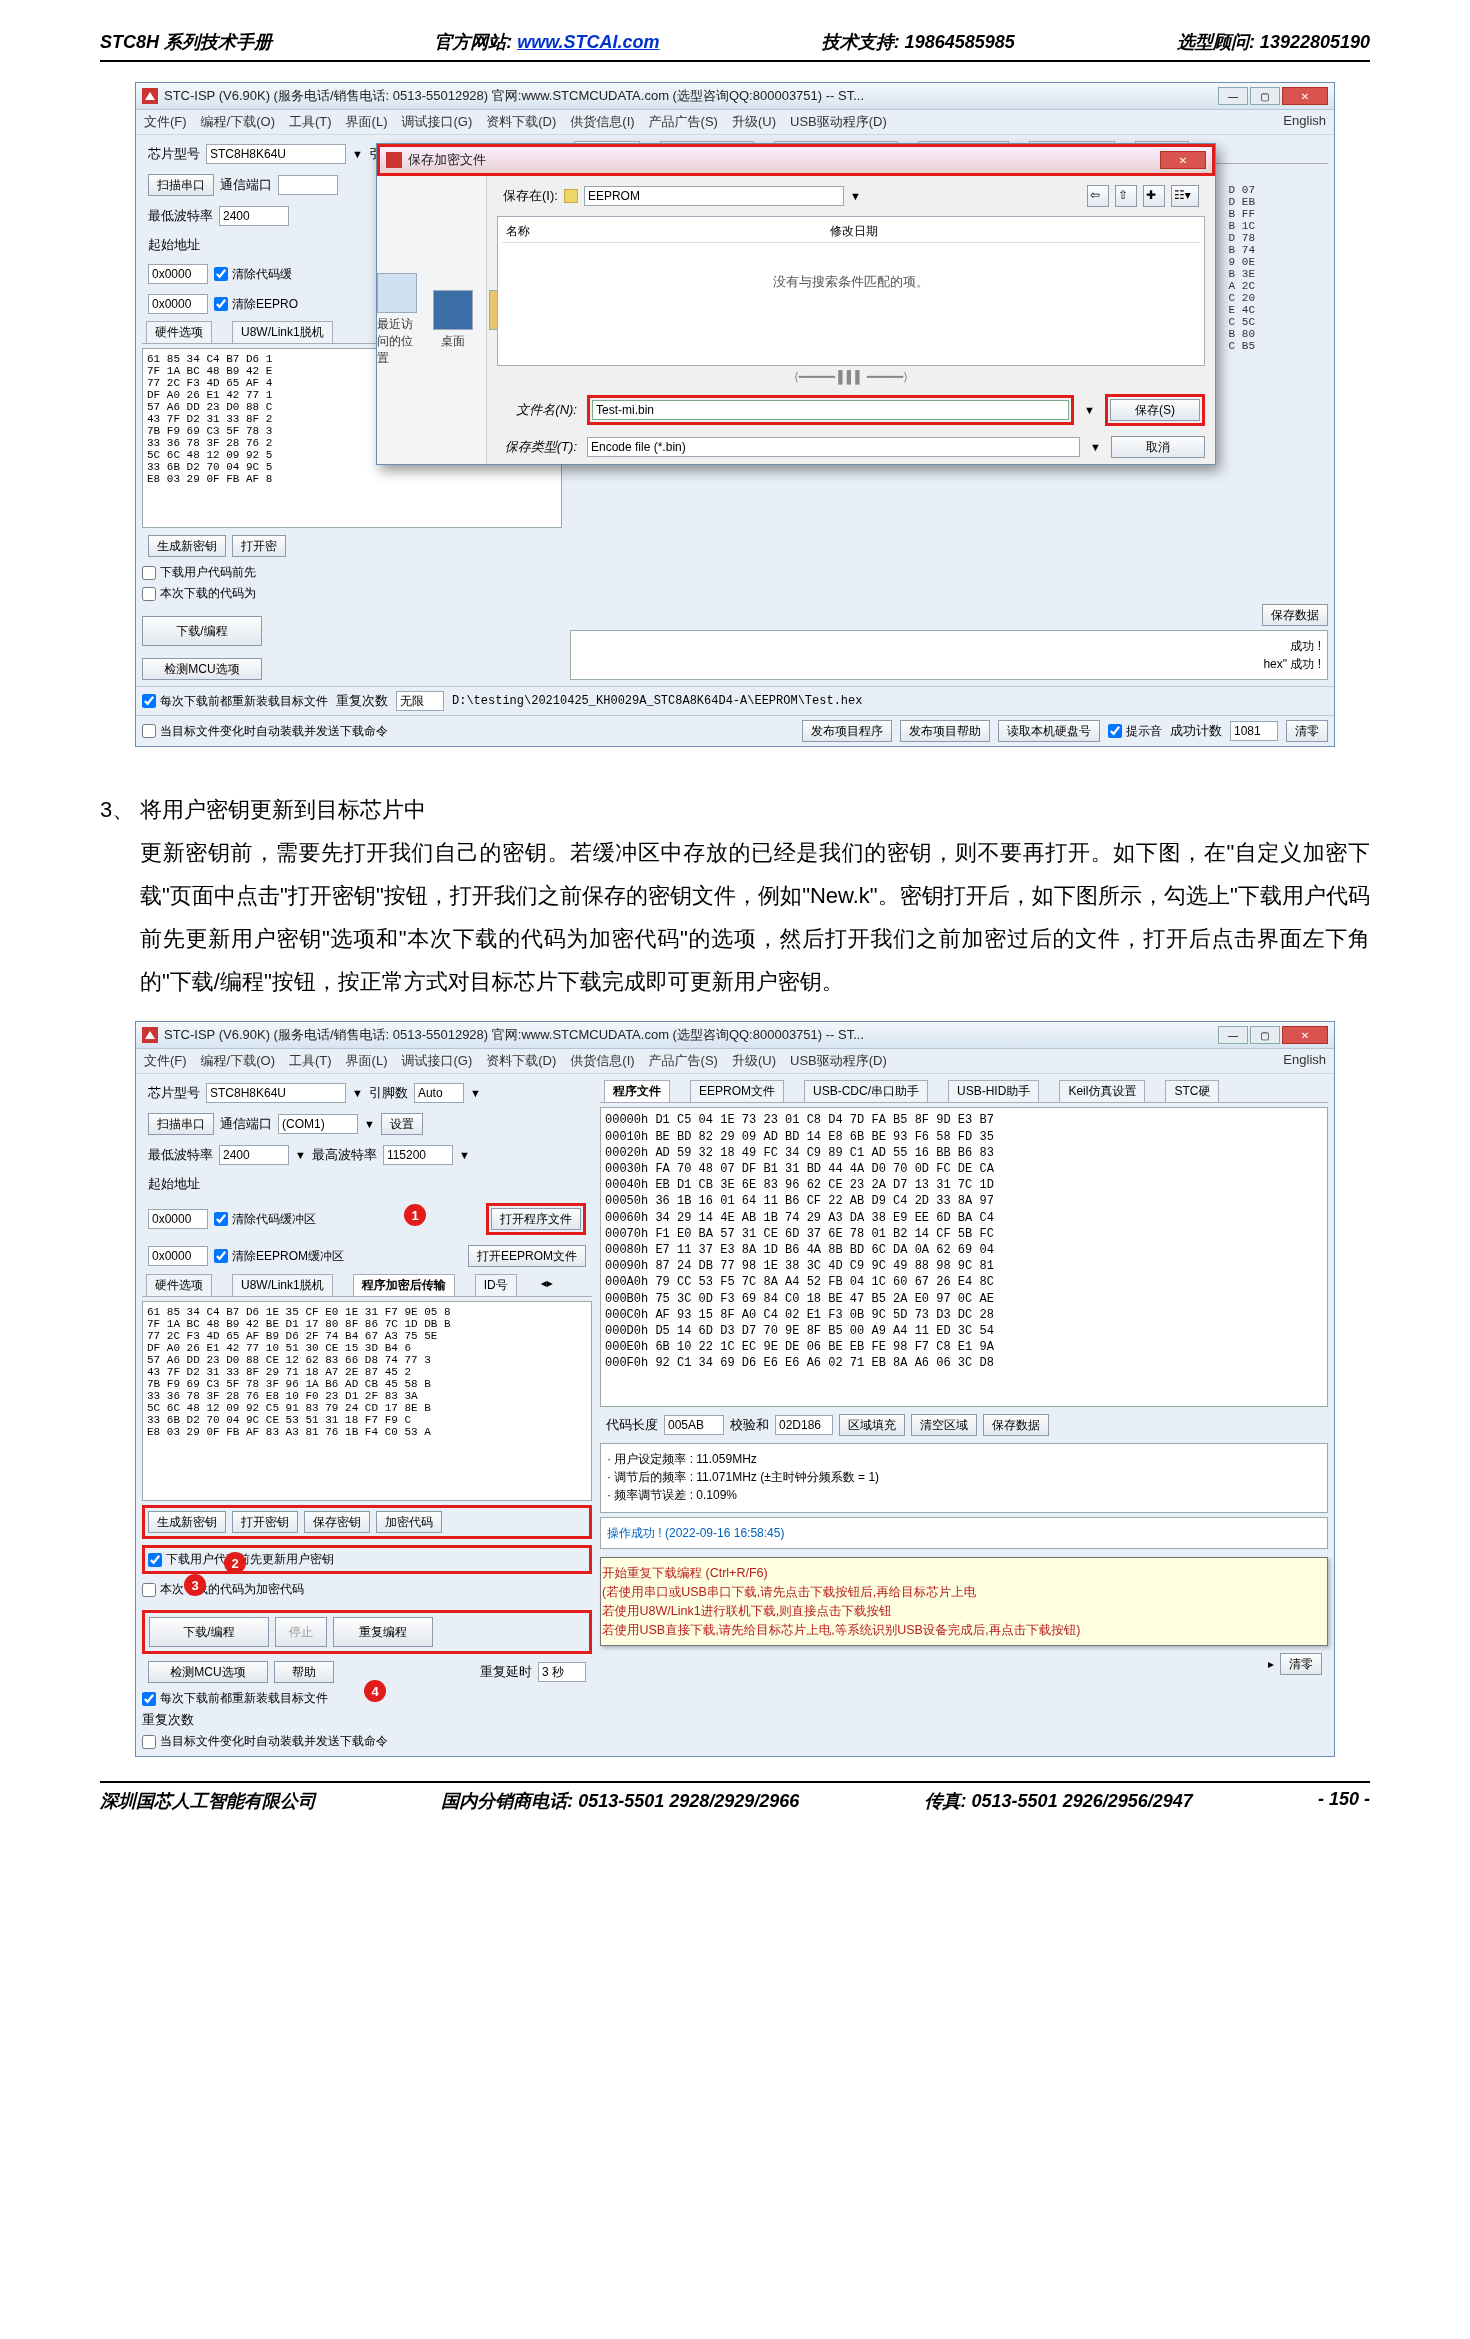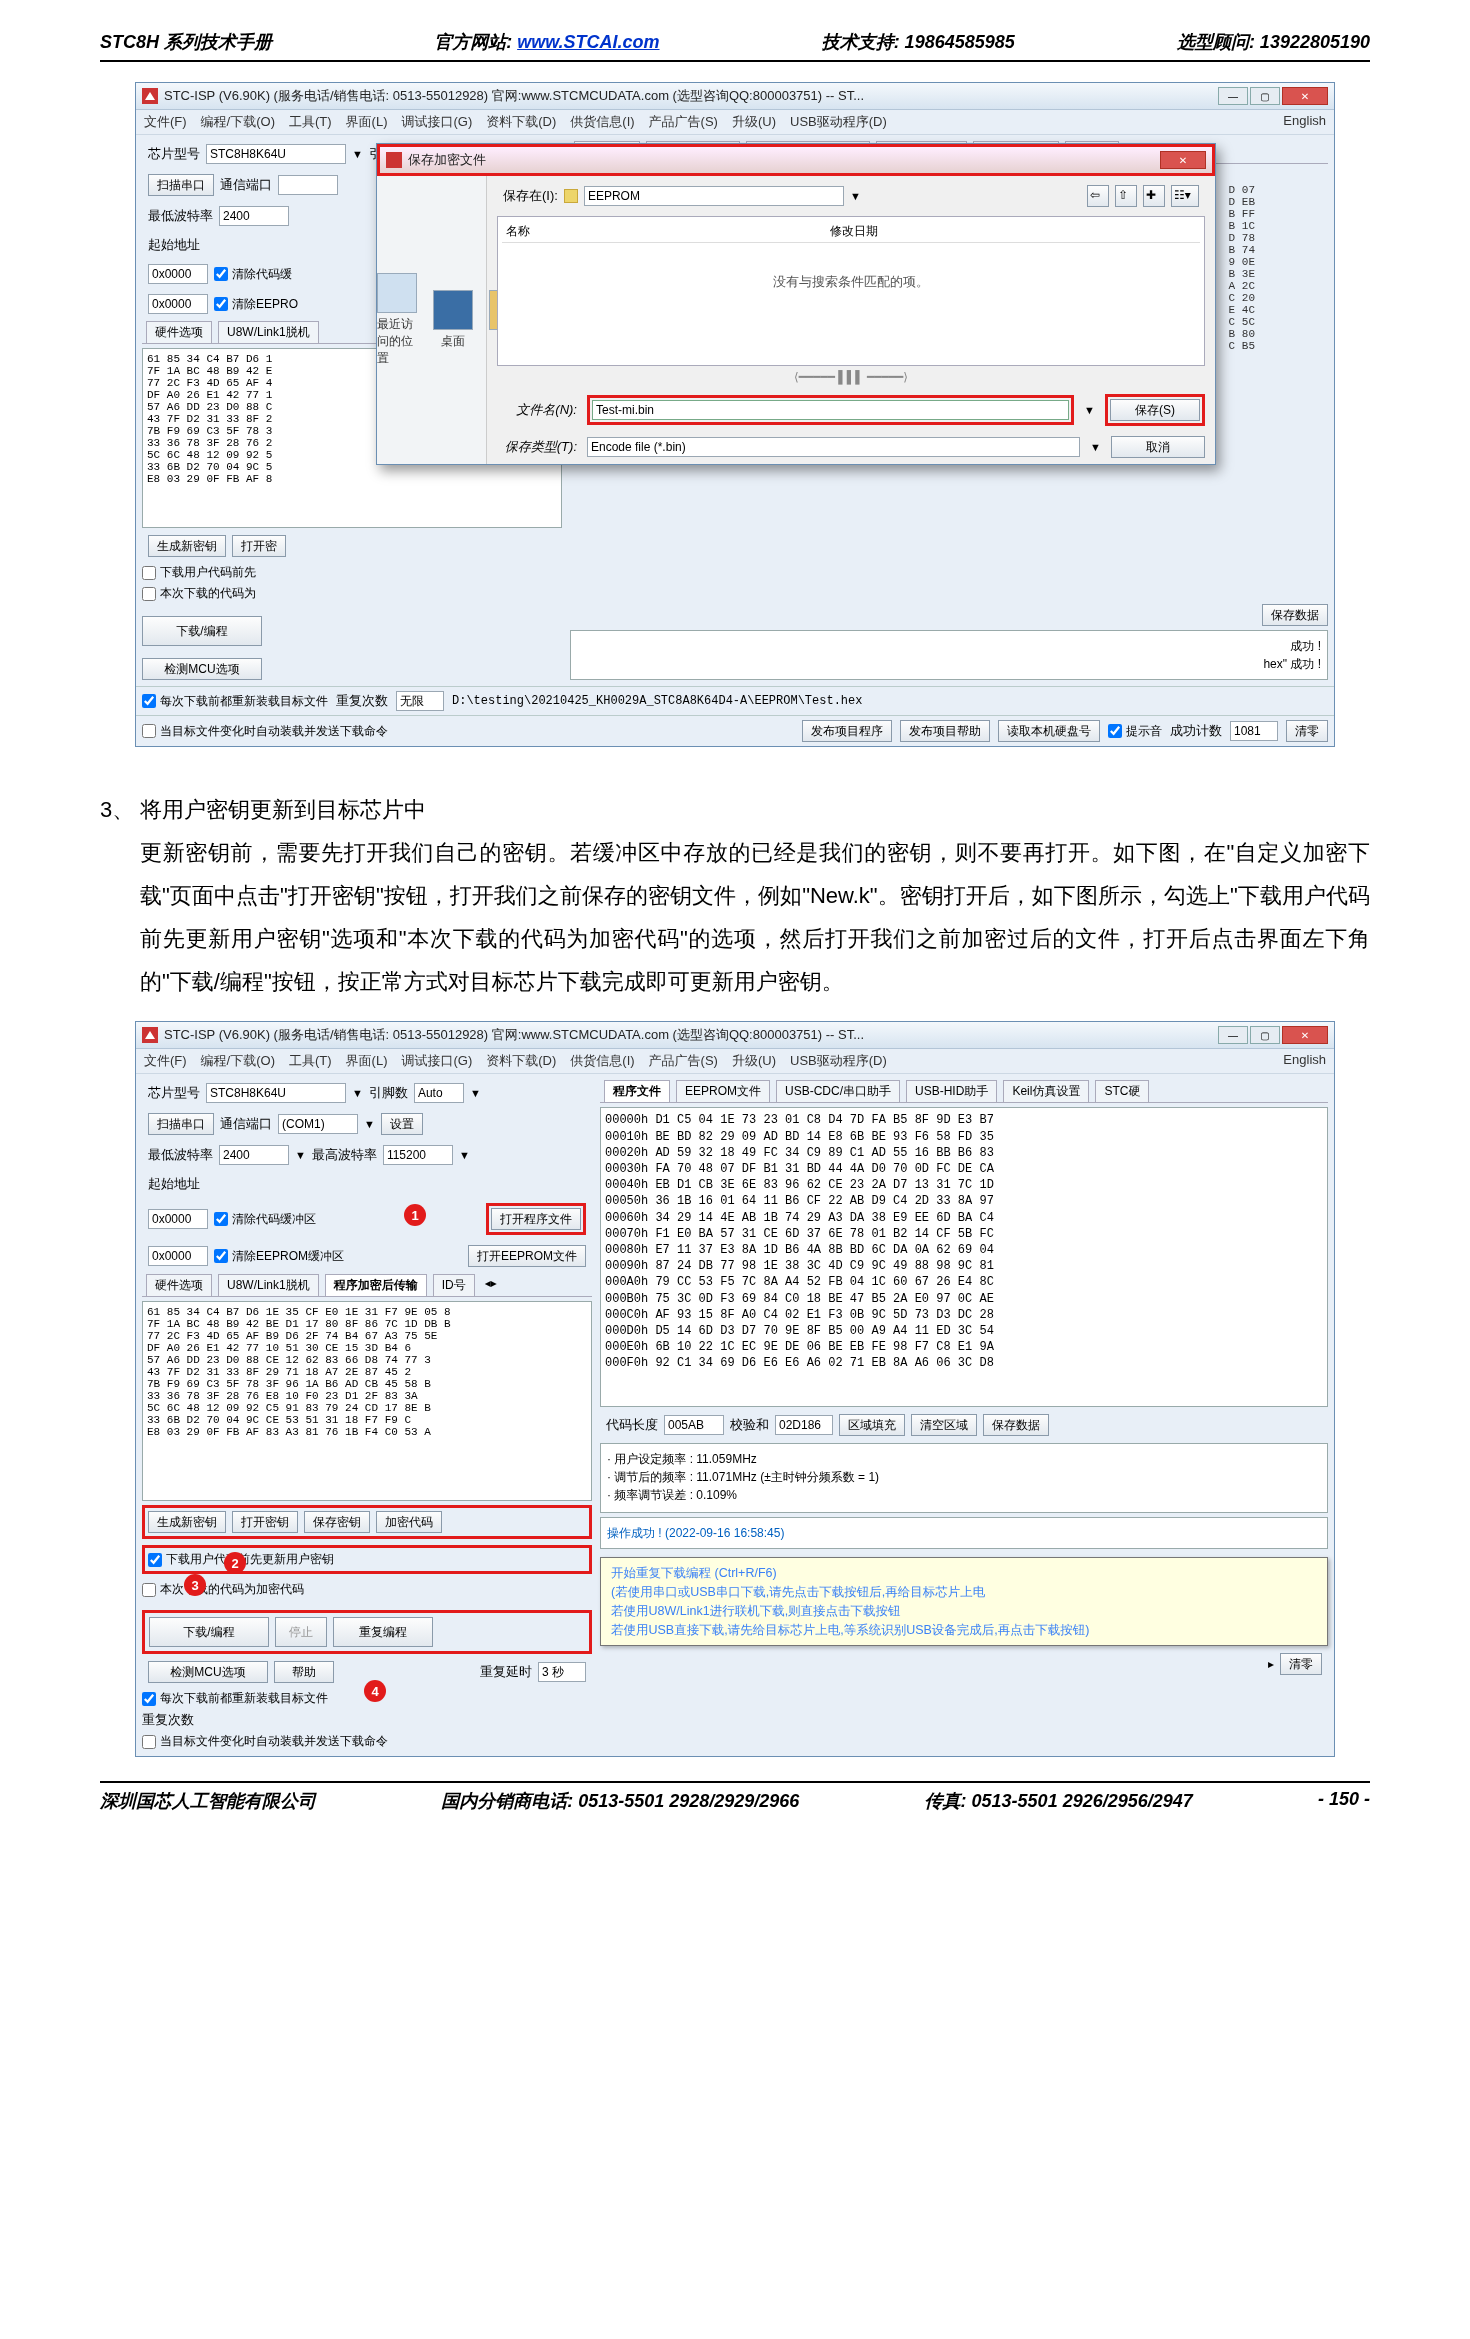--- a/index.html
+++ b/index.html
@@ -17,21 +17,21 @@
   .titlebar .ttl { flex: 1; font-size: 13px; color: #222; }
   .winbtns { display:flex; gap:2px; }
   .winbtn { width: 30px; height: 18px; border: 1px solid #8aa; background:#e6ecf2; display:flex;align-items:center;justify-content:center;font-size:10px; }
   .winbtn.close { background:#d9534f;color:#fff;border-color:#b03025; width:46px; }
   .menubar { display:flex; gap:14px; padding: 3px 8px; font-size: 13px; color:#333; background:#e8eff7; border-bottom:1px solid #ccd8e4; }
   .menubar .eng { margin-left:auto; }
   .tool-row { display:flex; gap:6px; align-items:center; padding: 3px 6px; flex-wrap:wrap; }
   .lbl { font-size: 13px; }
   .sel, .txt { border:1px solid #9aa7b3; background:#fff; padding:1px 3px; font-size:12px; height:20px; }
   .btn { border:1px solid #8a9aaa; background:linear-gradient(#fdfdfd,#e2e8ee); padding:2px 8px; font-size:12px; cursor:pointer; height:22px; }
-  .tabs { display:flex; gap:6px; padding: 0 4px; border-bottom:1px solid #aab; background:#e8eff7; }
+  .tabs { display:flex; gap:20px; padding: 0 4px; border-bottom:1px solid #aab; background:#e8eff7; }
   .tab { border:1px solid #aab; border-bottom:none; padding:2px 8px; background:#f0f4f8; font-size:12px; }
   .tab.active { background:#fff; font-weight:bold; }
   .content-area { display:flex; gap:8px; padding:6px; background:#e8eff7; }
   .left-col { width: 420px; display:flex; flex-direction:column; gap:4px; }
   .right-col { flex:1; display:flex; flex-direction:column; gap:4px; }
   .hexbox { border:1px solid #9aa; background:#fff; font-family: "Courier New", monospace; font-size:11px; padding:4px; white-space:pre; overflow:hidden; }
   .hexgrid { border:1px solid #9aa; background:#fff; font-family:"Courier New",monospace; font-size:12px; padding:4px; line-height:1.35; }
   .chk { display:flex; align-items:center; gap:4px; font-size:12px; }
   .chk input { width:14px; height:14px; }
   .red-box { border: 3px solid #e21b1b; }
@@ -47,21 +47,21 @@
   .savebox .main { flex:1; padding:6px 10px; }
   .savebox .filelist { border:1px solid #aab; background:#fff; height:150px; margin-top:6px; padding:4px; }
   .savebox .hdrcols { display:flex; gap:300px; font-size:12px; border-bottom:1px solid #ddd; padding:2px 4px; }
   .savebox .empty { text-align:center; color:#555; padding:30px 0; font-size:13px; }
   .savebox .frow { display:flex; align-items:center; gap:10px; margin-top:10px; }
   .savebox .frow .flbl { width:80px; font-size:13px; text-align:right;font-style:italic; }
   .savebox .frow .finput { flex:1; }
   .wm { position:absolute; left:50%; top:50%; transform:translate(-50%,-50%); font-size:56px; color:rgba(60,140,200,.10); font-weight:bold; pointer-events:none; letter-spacing:4px; }
   .status-line { font-family:"Courier New",monospace; font-size:12px; }
   .foot-bar { display:flex; align-items:center; gap:8px; padding:4px 6px; border-top:1px solid #bcc; background:#e8eff7; }
-  .tooltip-box { background:#ffffe1; border:1px solid #767676; padding:6px 10px; font-size:12.5px; line-height:1.5; color:#3b82f6; box-shadow:2px 2px 4px rgba(0,0,0,.25); }
+  .tooltip-box { background:#ffffe1; border:1px solid #767676; padding:6px 1px; font-size:12.5px; line-height:1.5; color:#b91c1c; box-shadow:2px 2px 4px rgba(0,0,0,.25); }
   .infopane { background:#fff; border:1px solid #9aa; padding:6px; font-size:12px; line-height:1.5; }
   .bottom-btns {display:flex;gap:8px;align-items:center;}
   .spacer{flex:1;}
 </style>
 </head>
 <body>
 
 <div class="page">
 
   <div class="header-row">

